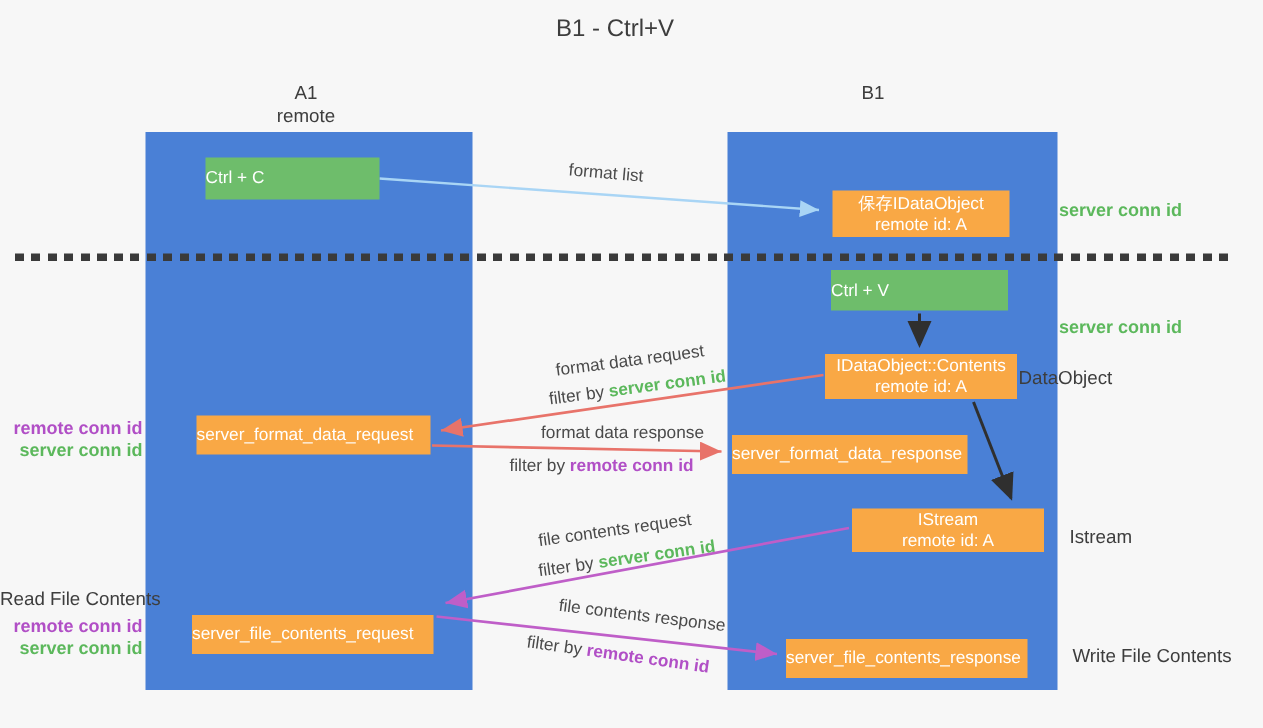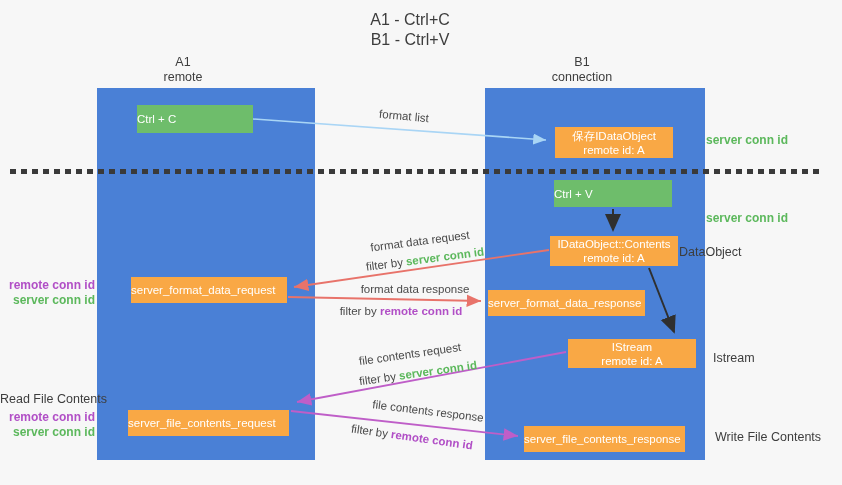--- a/index.html
+++ b/index.html
@@ -61,31 +61,29 @@
   .side-label.green{color:var(--text-green,#5cb85c);font-weight:bold;}
   .side-label.purple{color:var(--text-purple,#b14fc6);font-weight:bold;}
   .ralign{text-align:right;width:95px;left:0;}
 </style>
 </head>
 <body>
 
 <div class="canvas">
 
   <div class="abs title">
-    <div>A1 - Ctrl+C</div>
     <div>B1 - Ctrl+V</div>
   </div>
 
-  <div class="abs lane-header" style="left:128px;top:55px;text-align:center;">
+  <div class="abs lane-header" style="left:149px;top:55px;text-align:center;">
     <div>A1</div>
     <div>remote</div>
   </div>
   <div class="abs lane-header" style="left:527px;top:55px;">
     <div>B1</div>
-    <div>connection</div>
   </div>
 
   <div class="abs lane-rect" style="left:97px;top:88px;width:218px;height:372px;"></div>
   <div class="abs lane-rect" style="left:485px;top:88px;width:220px;height:372px;"></div>
 
   <div class="abs dotted-line"></div>
 
   <svg class="abs arrows" width="842" height="485" viewBox="0 0 842 485">
     <defs>
       <marker id="mBlue" markerWidth="9" markerHeight="8" refX="8" refY="3.5" orient="auto">

